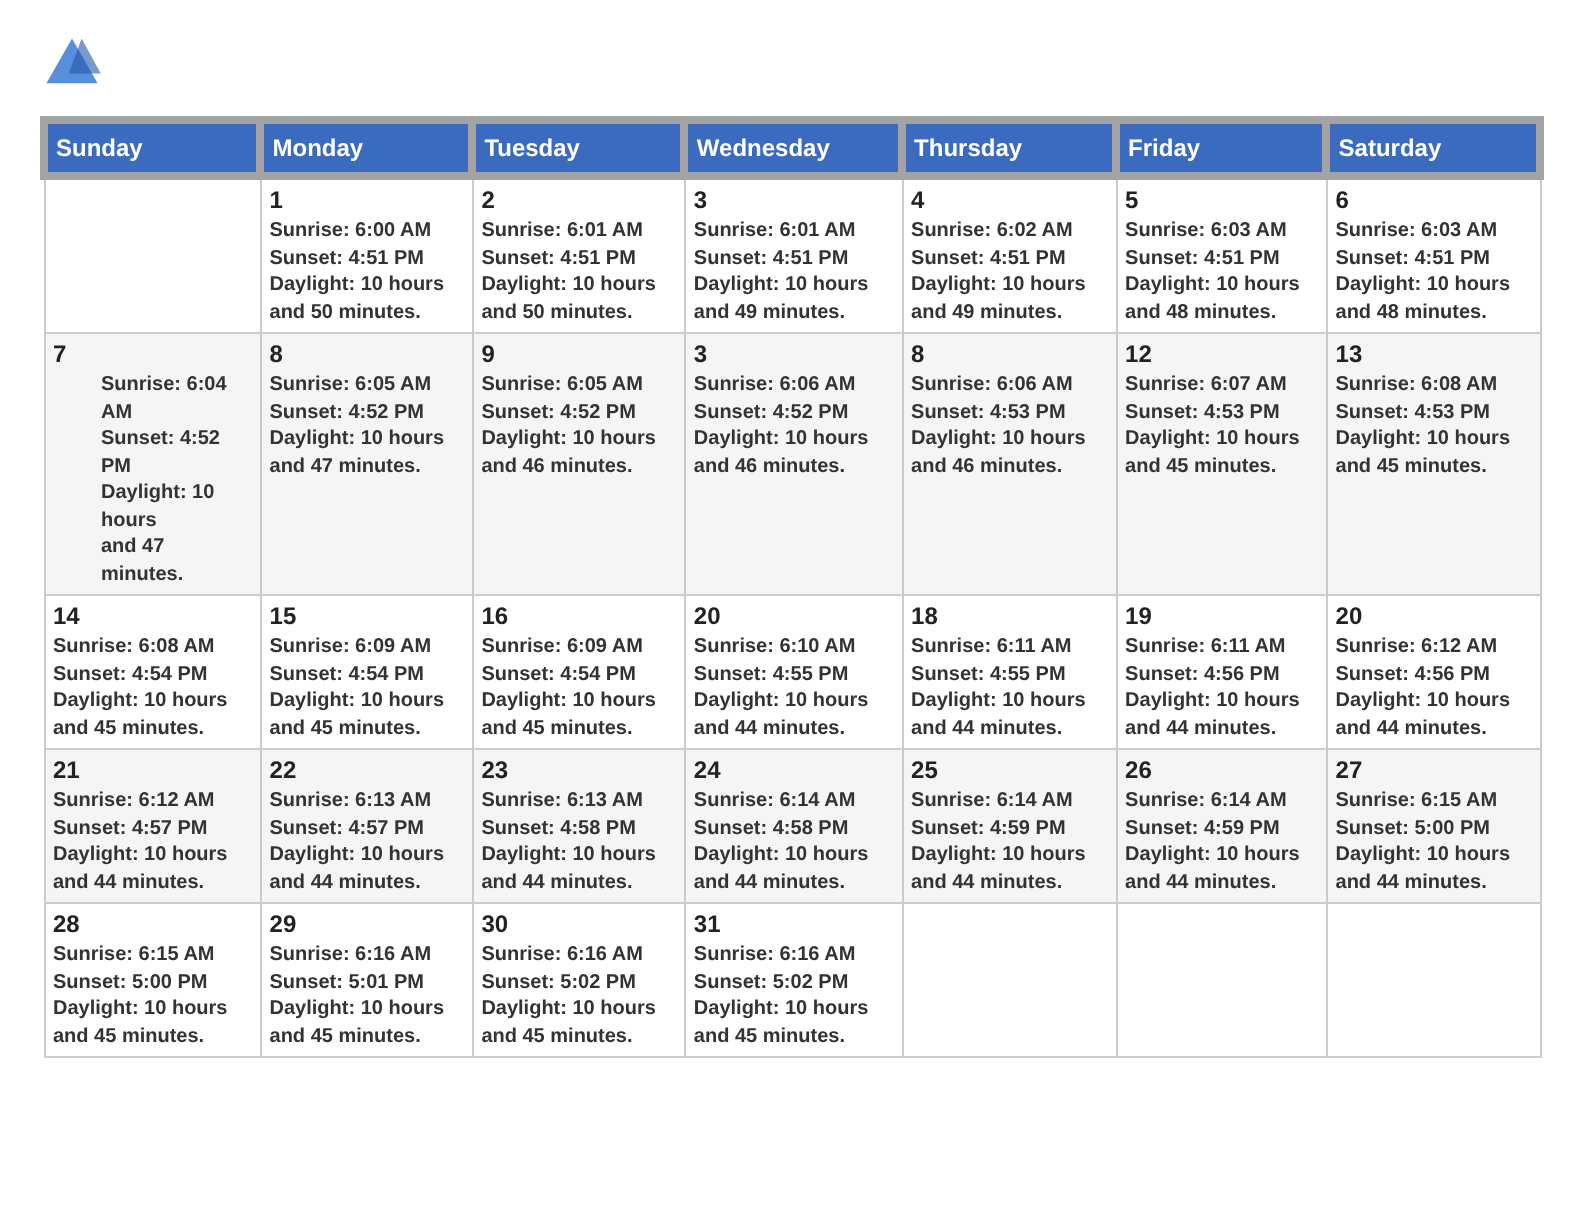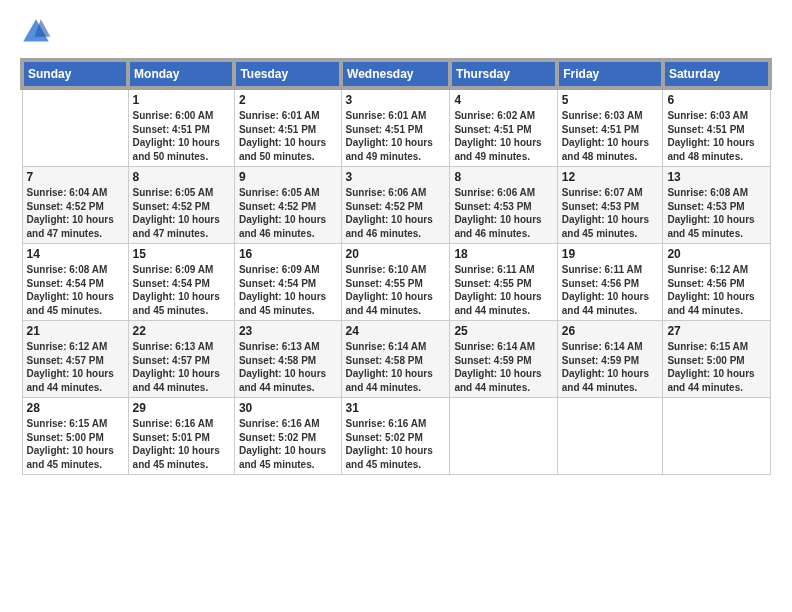--- a/index.html
+++ b/index.html
@@ -165,21 +165,21 @@
             <div class="day-num">6</div>
             <div class="day-info" style="white-space: pre-line;">Sunrise: 6:03 AM
 Sunset: 4:51 PM
 Daylight: 10 hours
 and 48 minutes.</div>
           </td>
         </tr>
         <tr>
           <td>
             <div class="day-num">7</div>
-            <div class="day-info" style="white-space: pre-line;">Sunrise: 6:04 AM
+            <div class="day-info" style="white-space: pre-line; margin-left: 24px;">Sunrise: 6:04 AM
 Sunset: 4:52 PM
 Daylight: 10 hours
 and 47 minutes.</div>
           </td>
           <td>
             <div class="day-num">8</div>
             <div class="day-info" style="white-space: pre-line;">Sunrise: 6:05 AM
 Sunset: 4:52 PM
 Daylight: 10 hours
 and 47 minutes.</div>

